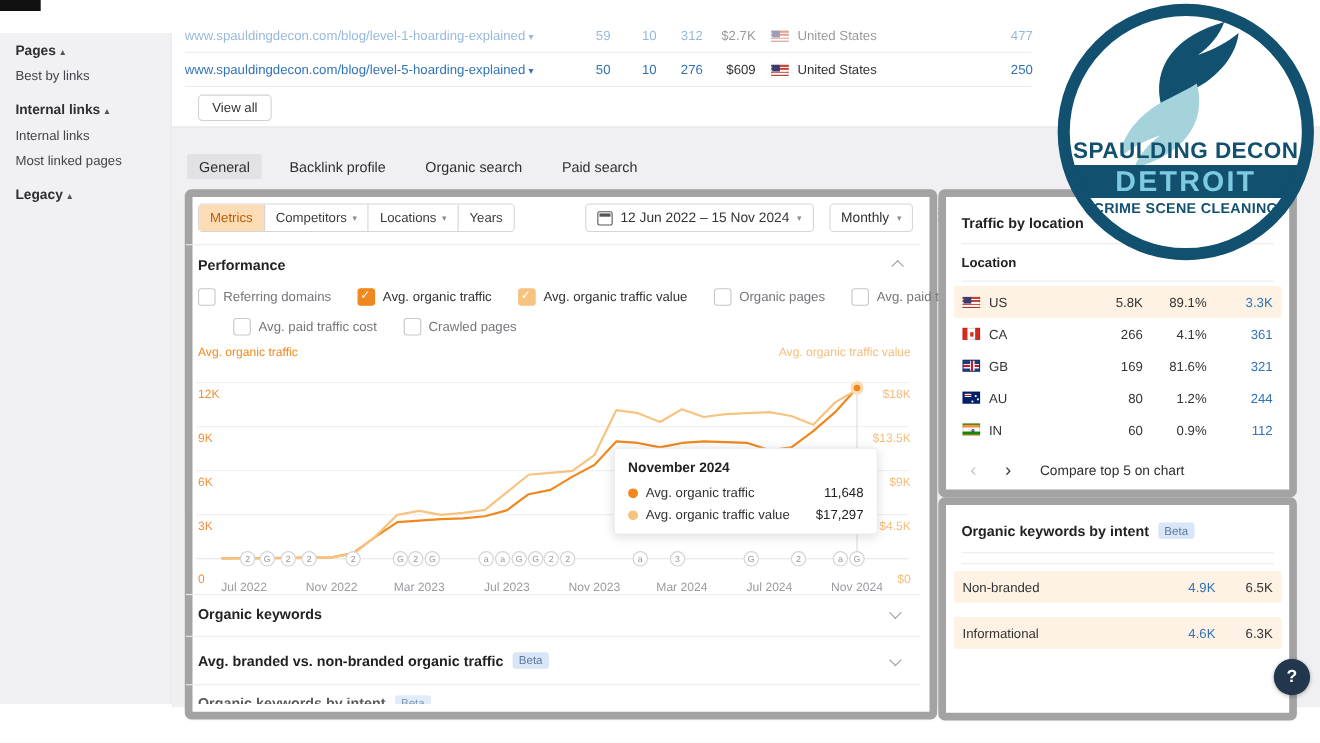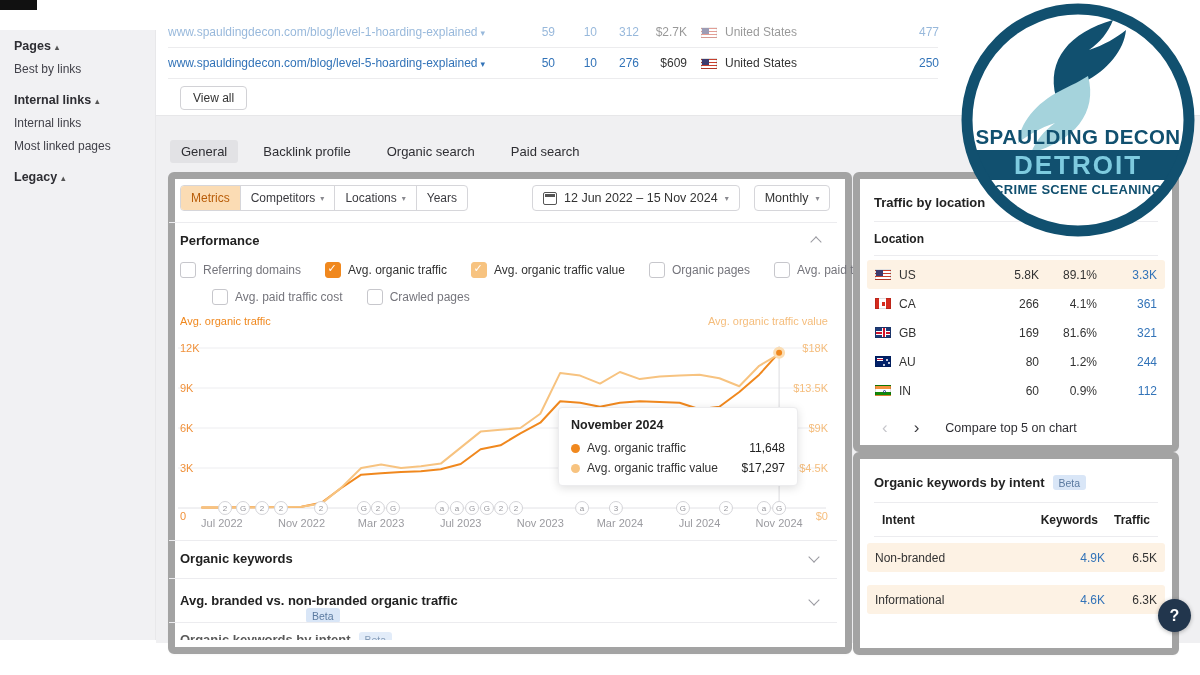--- a/index.html
+++ b/index.html
@@ -278,21 +278,21 @@
       <circle cx="510.983" cy="170" r="6.5" fill="#fff" stroke="#d4d4d8"></circle>
       <text x="510.983" y="173" font-size="8" text-anchor="middle" fill="#95959b" font-family="Liberation Sans, sans-serif">G</text>
       <circle cx="553.967" cy="170" r="6.5" fill="#fff" stroke="#d4d4d8"></circle>
       <text x="553.967" y="173" font-size="8" text-anchor="middle" fill="#95959b" font-family="Liberation Sans, sans-serif">2</text>
       <circle cx="591.9759999999999" cy="170" r="6.5" fill="#fff" stroke="#d4d4d8"></circle>
       <text x="591.9759999999999" y="173" font-size="8" text-anchor="middle" fill="#95959b" font-family="Liberation Sans, sans-serif">a</text>
       <circle cx="607.0999999999999" cy="170" r="6.5" fill="#fff" stroke="#d4d4d8"></circle>
       <text x="607.0999999999999" y="173" font-size="8" text-anchor="middle" fill="#95959b" font-family="Liberation Sans, sans-serif">G</text>
       <circle cx="607.0999999999999" cy="14.693333333333328" r="4.5" fill="#f0881e" stroke="#fbddb3" stroke-width="3"></circle>
     </svg>
-  <div id="chart-labels" style="position:absolute;left:0;top:1px;width:660px;height:198px;pointer-events:none;">
+  <div id="chart-labels" style="position:absolute;left:0;top:12px;width:660px;height:198px;pointer-events:none;">
       <div class="tick" style="left:8px;top:3px">12K</div>
       <div class="tick" style="left:8px;top:43px">9K</div>
       <div class="tick" style="left:8px;top:83px">6K</div>
       <div class="tick" style="left:8px;top:123px">3K</div>
       <div class="tick rt" style="right:4px;top:3px;text-align:right;">$18K</div>
       <div class="tick rt" style="right:4px;top:43px;text-align:right;">$13.5K</div>
       <div class="tick rt" style="right:4px;top:83px;text-align:right;">$9K</div>
       <div class="tick rt" style="right:4px;top:123px;text-align:right;">$4.5K</div>
       <div class="tick" style="left:8px;top:171px">0</div>
       <div class="tick rt" style="right:4px;top:171px;text-align:right;">$0</div>
@@ -320,21 +320,21 @@
     <span class="tt-val">$17,297</span>
   </div>
 </div>
 
 <div class="abs divider" style="left:169px;top:540px;width:668px;"></div>
 <div class="abs sect-head" style="left:180px;top:551px;">
   <span class="sec-title">Organic keywords</span>
 </div>
 <span class="abs chev down" style="left:810px;top:553px;"></span>
 <div class="abs divider" style="left:169px;top:578px;width:668px;"></div>
-<div class="abs sect-head" style="left:180px;top:593px;flex-direction:column;">
+<div class="abs sect-head" style="left:180px;top:593px;">
   <span class="sec-title">Avg. branded vs. non-branded organic traffic</span>
   <span class="beta">Beta</span>
 </div>
 <span class="abs chev down" style="left:810px;top:596px;"></span>
 <div class="abs divider" style="left:169px;top:622px;width:668px;"></div>
 <div class="abs clipped" style="left:169px;top:630px;width:668px;height:10px;opacity:.75;">
   <div class="sect-head" style="margin-left:11px;margin-top:2px;">
     <span class="sec-title">Organic keywords by intent</span>
     <span class="beta">Beta</span>
   </div>
@@ -398,25 +398,20 @@
     <span id="compare-link">Compare top 5 on chart</span>
   </div>
 </div>
 
 <div class="abs card" id="intent-card">
   <div style="display:flex;align-items:center;margin:16px 14px 0;">
     <span class="rc-title">Organic keywords by intent</span>
     <span class="beta">Beta</span>
   </div>
   <div class="divider" style="margin:12px 14px 0;"></div>
-  <div style="display:flex;margin:10px 22px 0 22px;">
-    <span class="col-head" style="flex:1;">Intent</span>
-    <span class="col-head" style="width:70px;text-align:right;">Keywords</span>
-    <span class="col-head" style="width:52px;text-align:right;">Traffic</span>
-  </div>
   <div class="divider" style="margin:9px 14px 0;"></div>
   <div style="margin:6px 7px 0;">
     <div class="int-row hl" style="margin-top:4px;">
       <span class="int-name">Non-branded</span>
       <span class="int-kw">4.9K</span>
       <span class="int-tr">6.5K</span>
     </div>
     <div class="int-row hl" style="margin-top:13px;">
       <span class="int-name">Informational</span>
       <span class="int-kw">4.6K</span>

